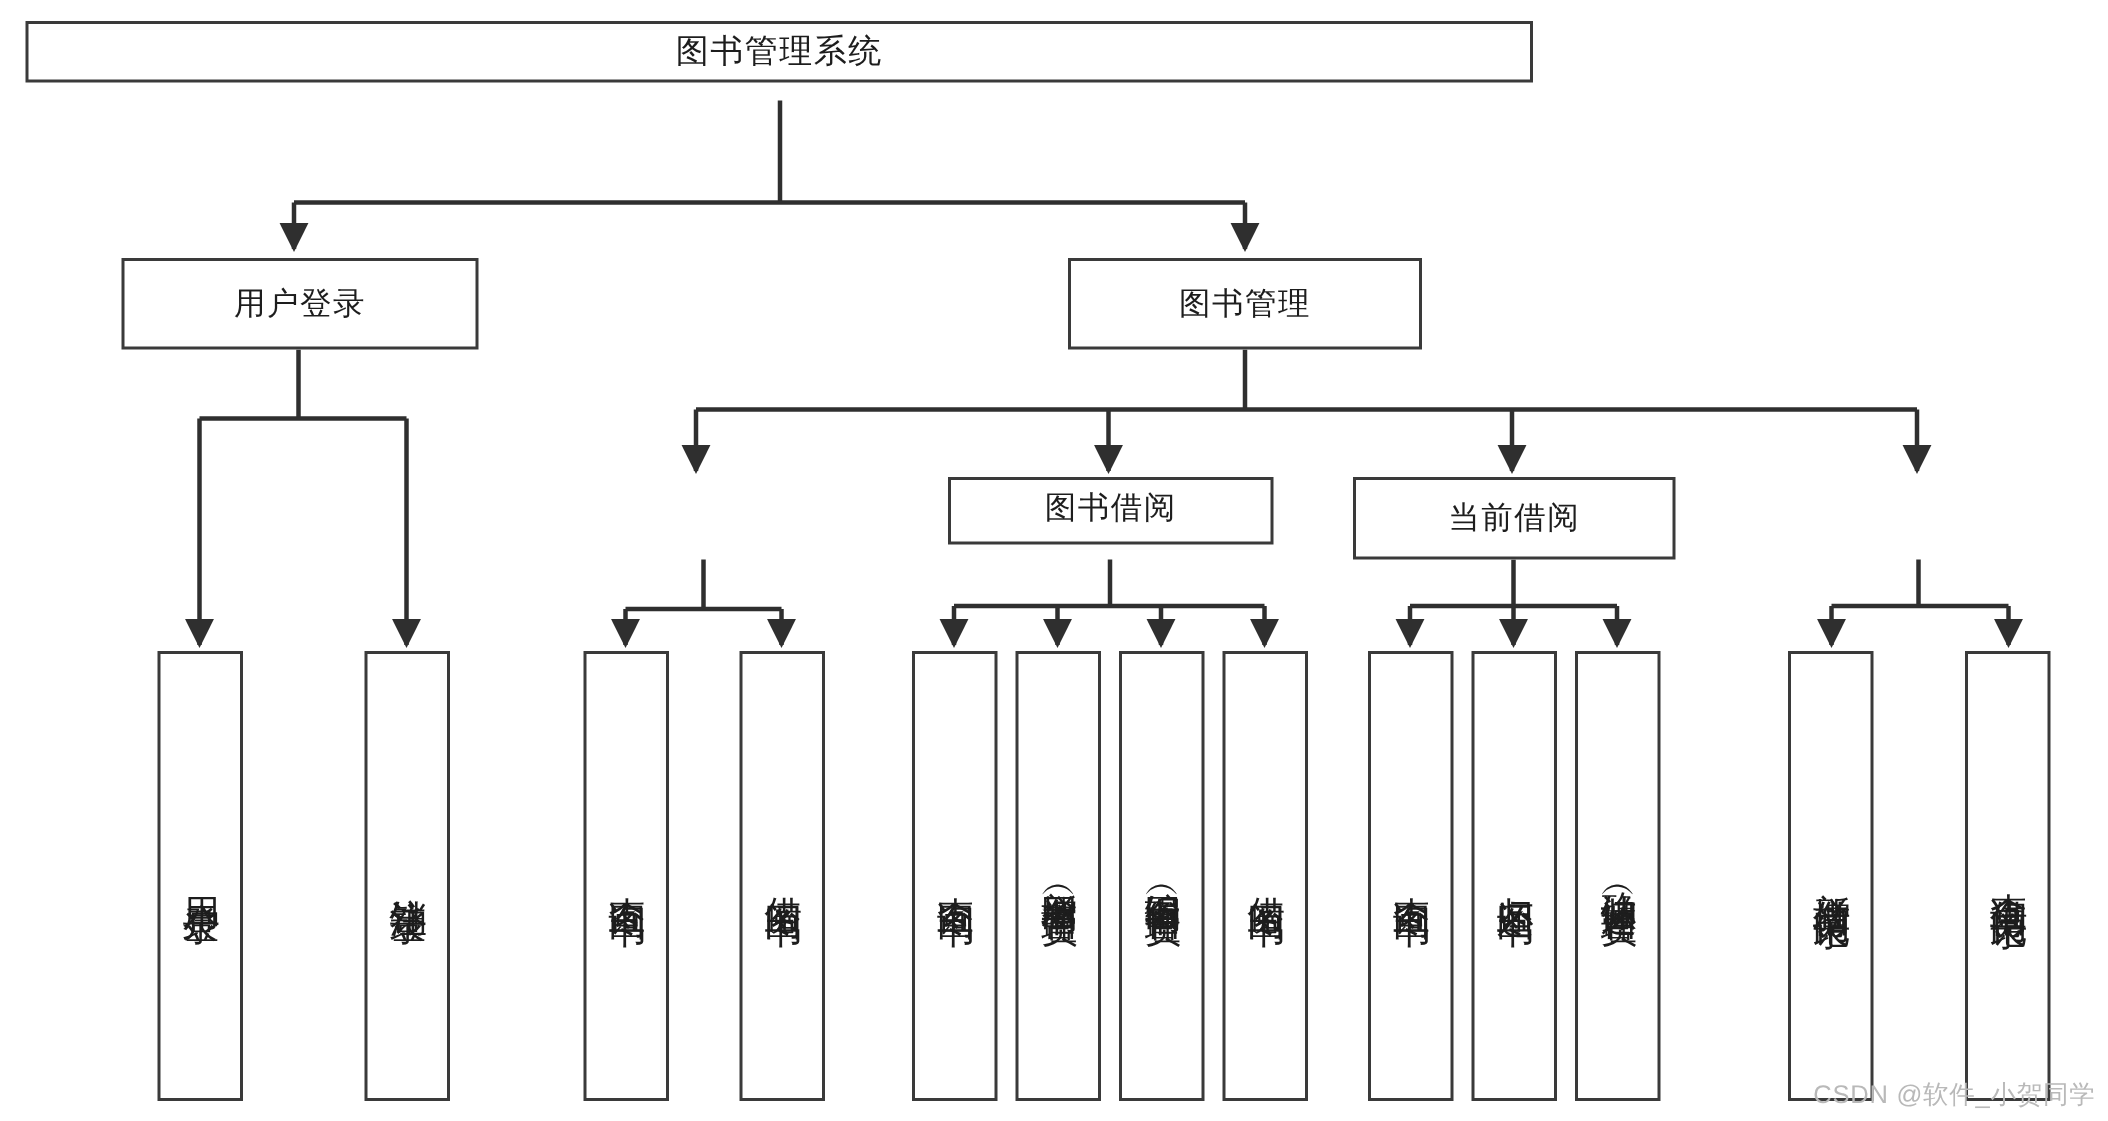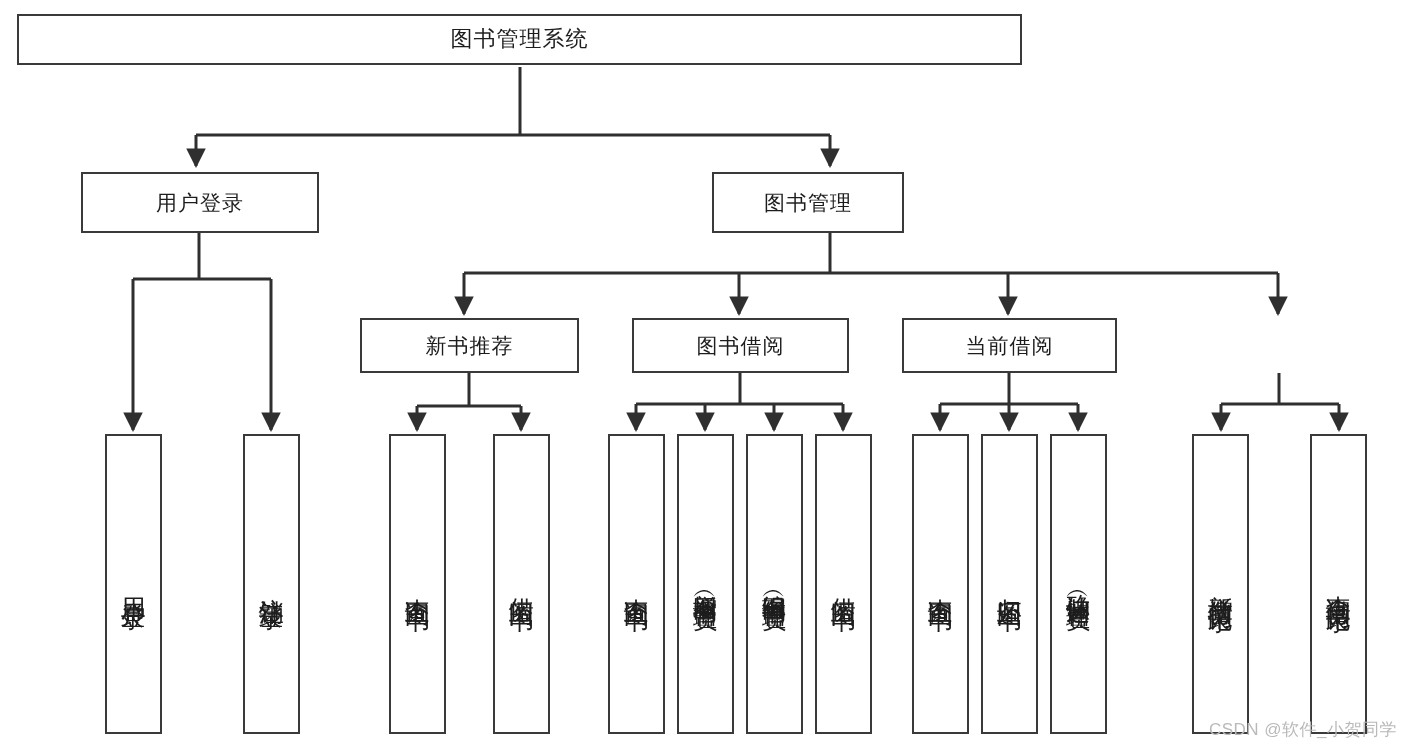--- a/index.html
+++ b/index.html
@@ -122,35 +122,32 @@
       <path d="M 1009 404 L 1009 430" marker-end="url(#arrow)"></path>
       <path d="M 1078 404 L 1078 430" marker-end="url(#arrow)"></path>
 
       <path d="M 1279 373 L 1279 404"></path>
       <path d="M 1221 404 L 1339 404"></path>
       <path d="M 1221 404 L 1221 430" marker-end="url(#arrow)"></path>
       <path d="M 1339 404 L 1339 430" marker-end="url(#arrow)"></path>
     </g>
   </svg>
 
-  <div class="node h-node root" style="left:17px; top:14px; width:1005px; height:51px;">
+  <div class="node h-node root" style="left:17px; top:14px; width:1005px; height:41px;">
     <span class="lbl">图书管理系统</span>
   </div>
 
   <div class="node h-node" style="left:81px; top:172px; width:238px; height:61px;">
     <span class="lbl">用户登录</span>
   </div>
-  <div class="node h-node" style="left:712px; top:172px; width:192px; height:61px;">
+  <div class="node h-node" style="left:712px; top:172px; width:236px; height:61px;">
     <span class="lbl">图书管理</span>
   </div>
 
-  <div class="node h-node" style="left:360px; top:318px; width:219px; height:55px;">
-    <span class="lbl">新书推荐</span>
-  </div>
-  <div class="node h-node" style="left:632px; top:318px; width:217px; height:55px;">
+  <div class="node h-node" style="left:632px; top:318px; width:217px; height:45px;font-family:Liberation Mono, monospace;">
     <span class="lbl">图书借阅</span>
   </div>
   <div class="node h-node" style="left:902px; top:318px; width:215px; height:55px;align-items:center;">
     <span class="lbl">当前借阅</span>
   </div>
 
   <div class="node v-node" style="left:105px; top:434px; width:57px; height:300px;">
     <span class="lbl">用户登录</span>
   </div>
   <div class="node v-node" style="left:243px; top:434px; width:57px; height:300px;">

